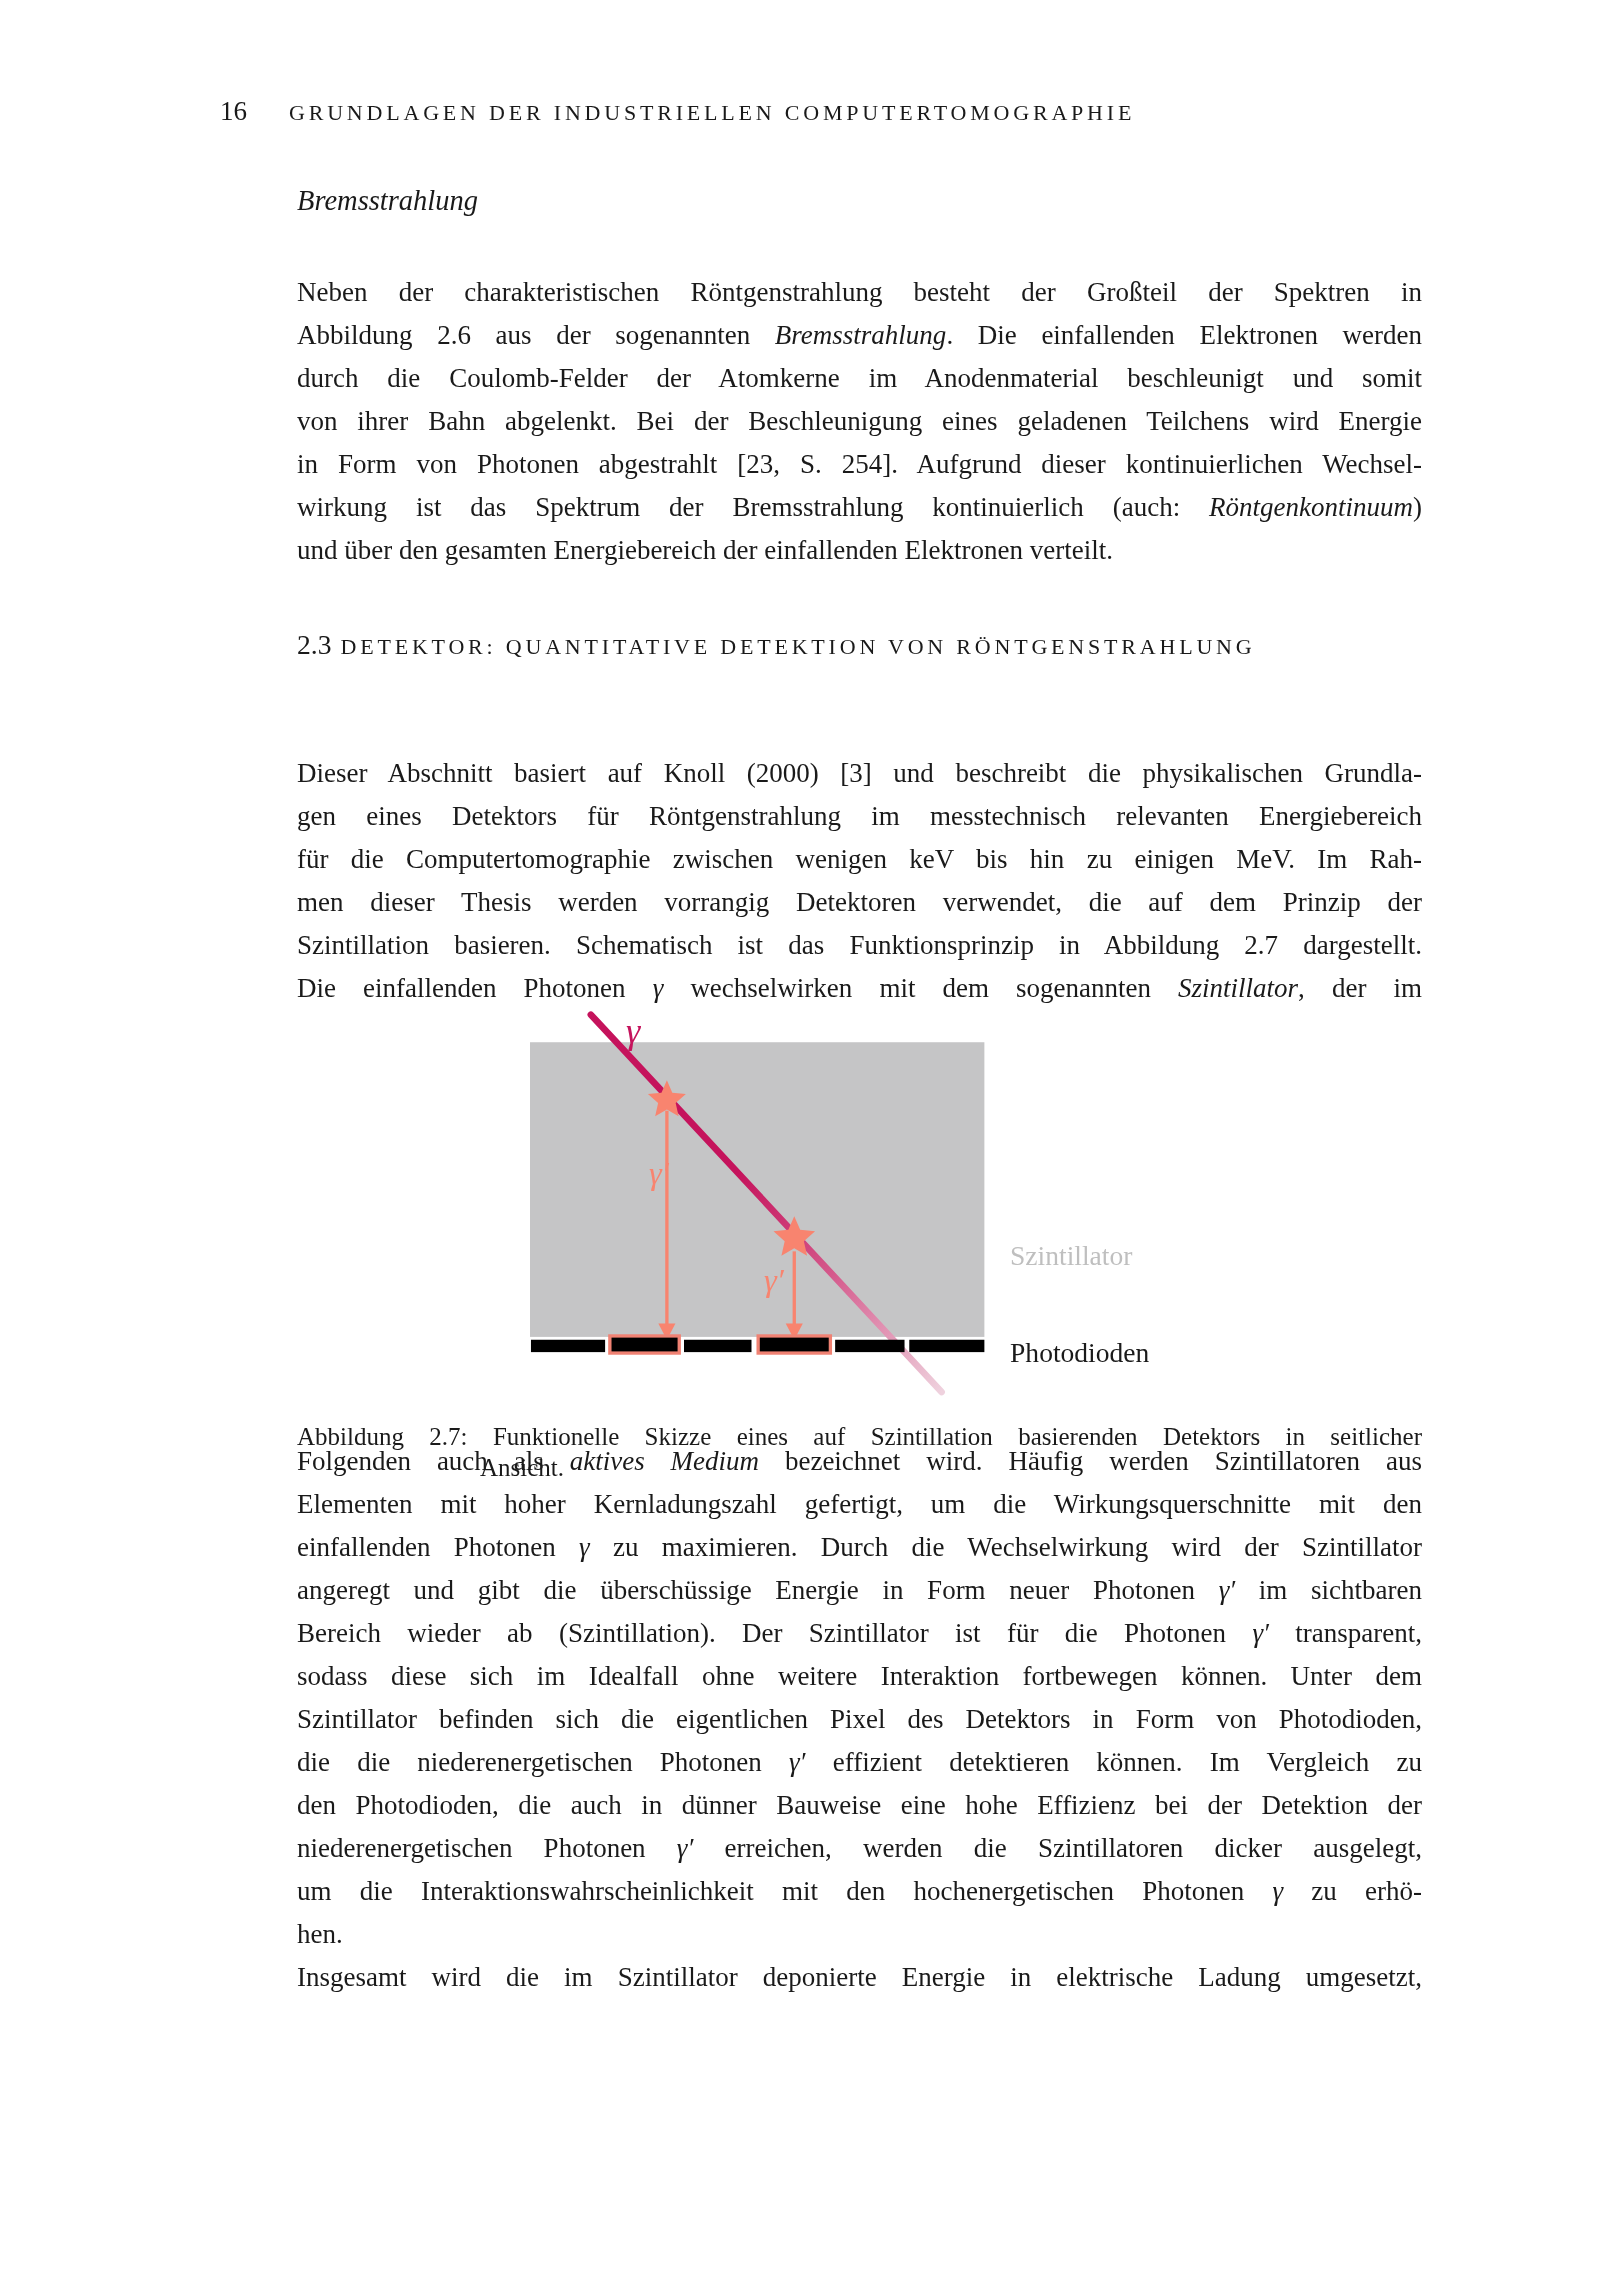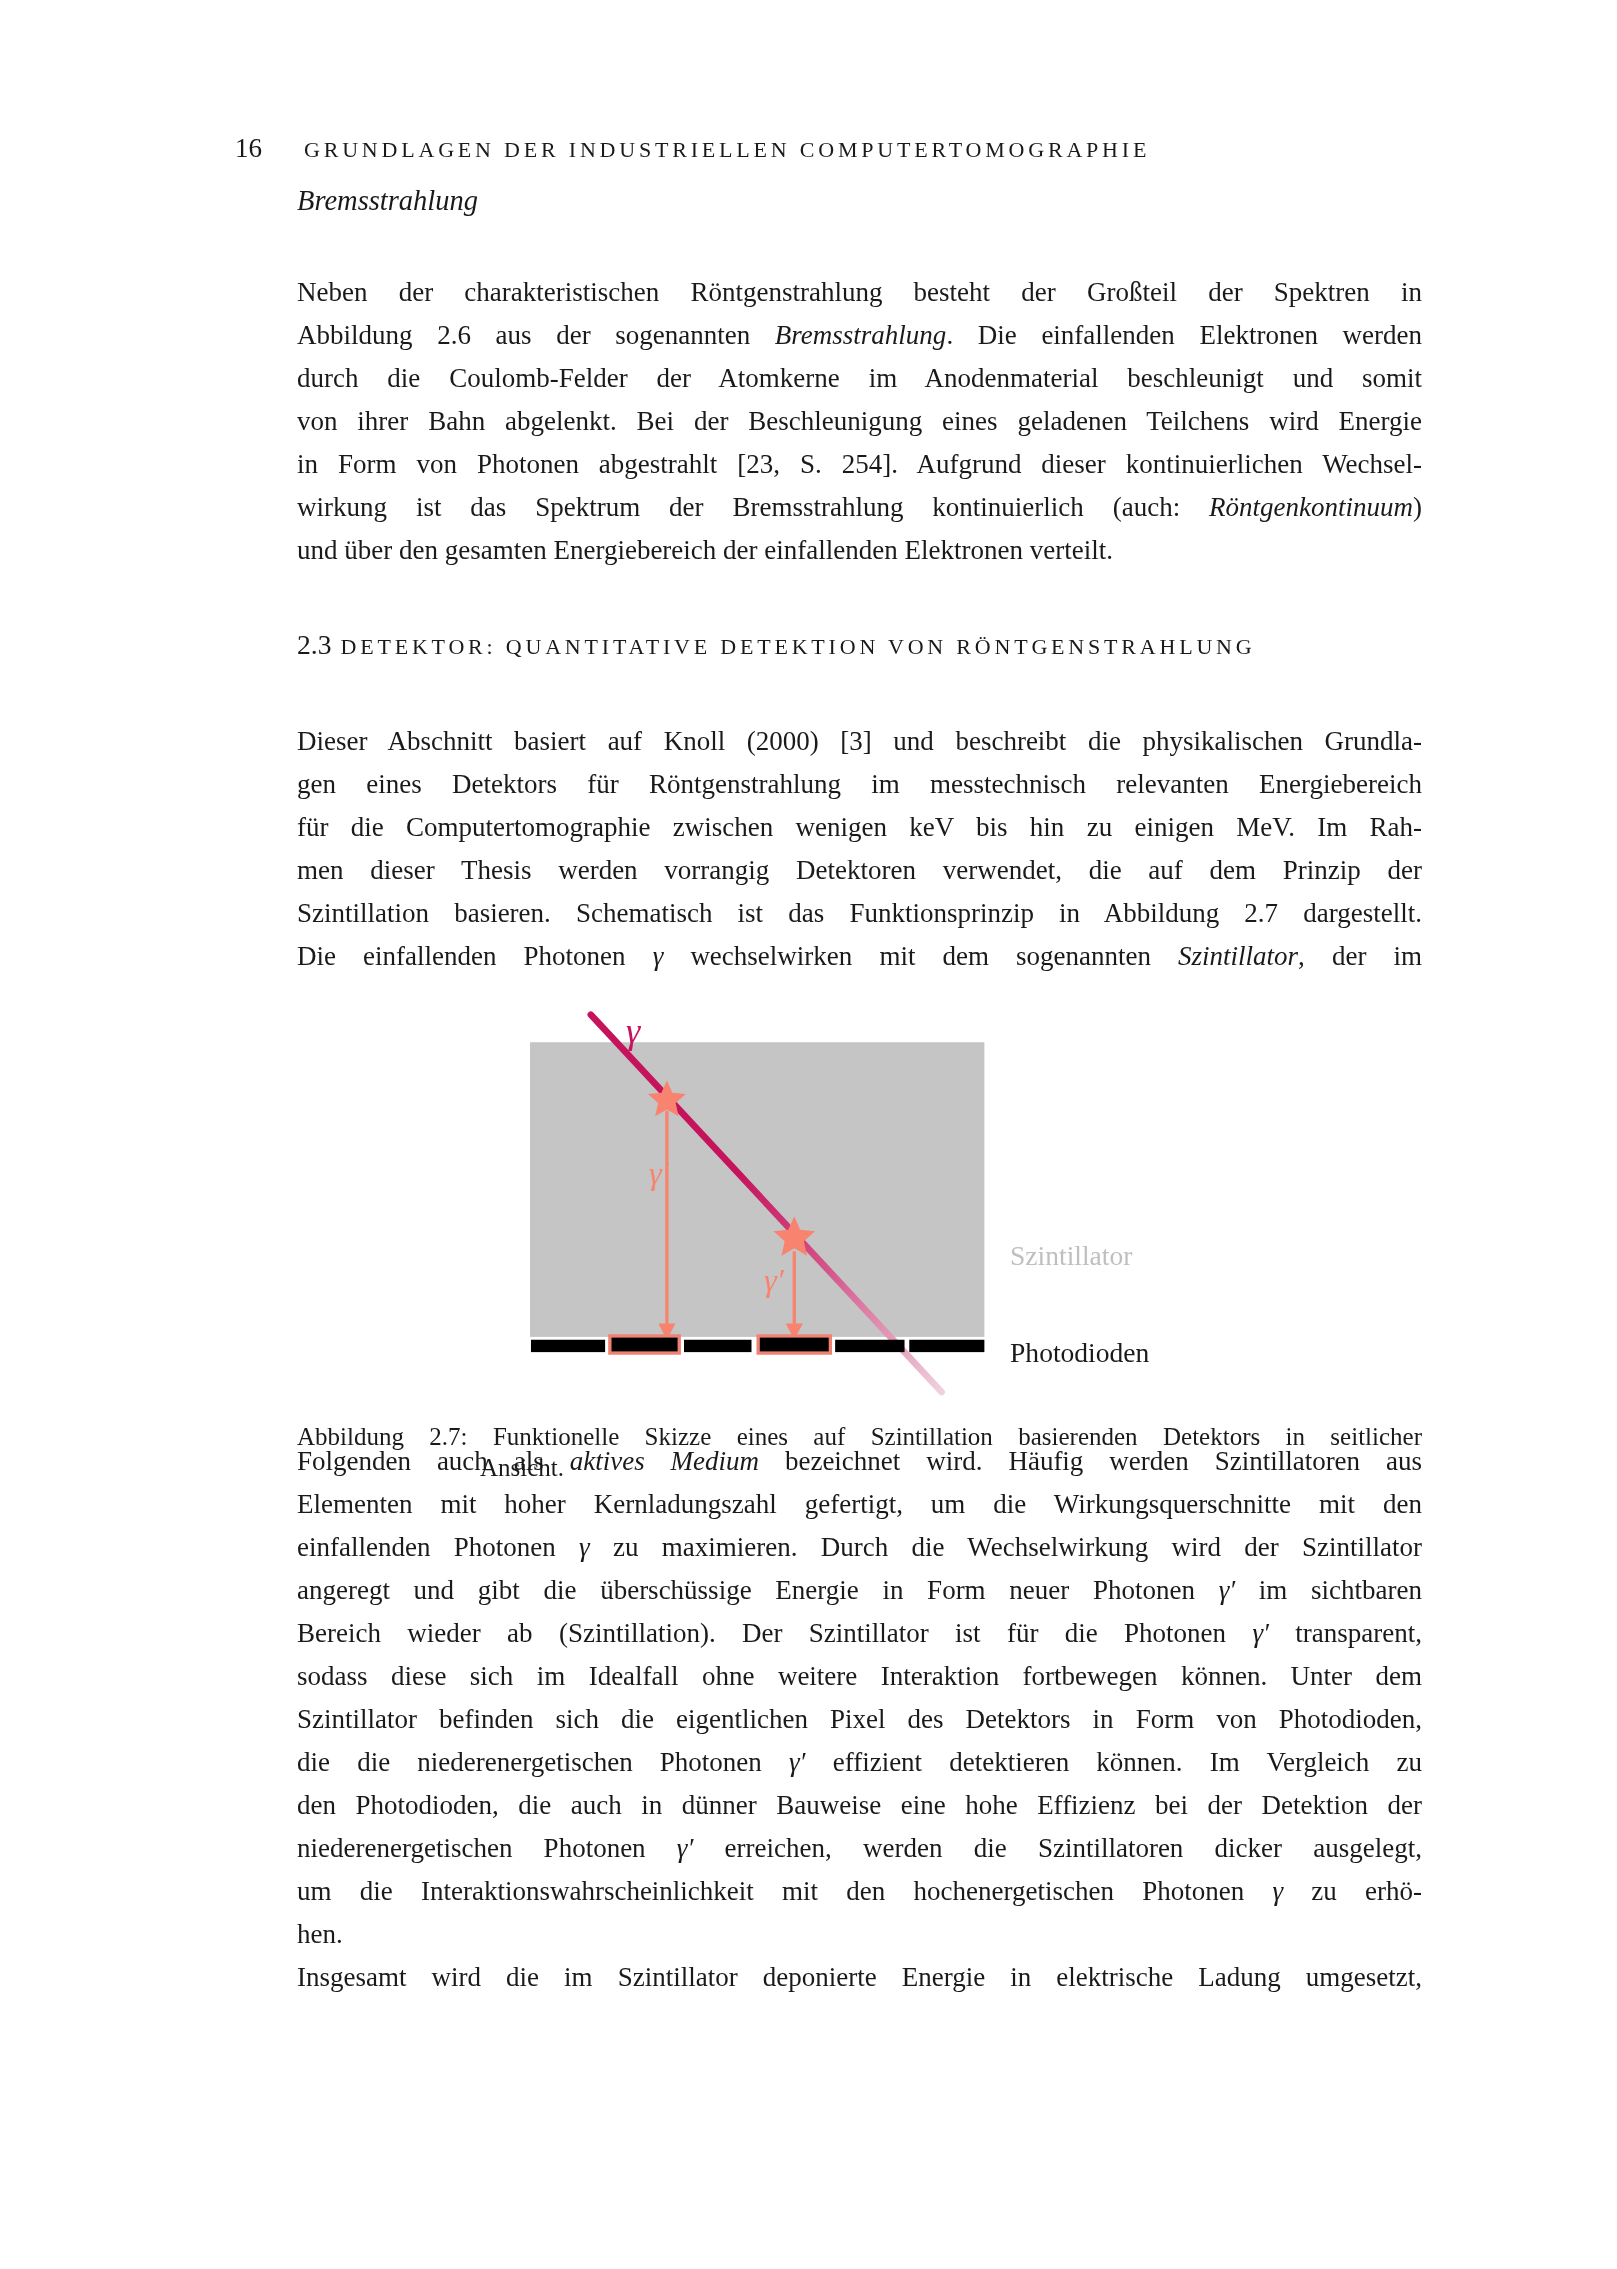--- a/index.html
+++ b/index.html
@@ -1,19 +1,19 @@
 <!DOCTYPE html>
 <html style="font-size:15px"><head>
 <meta charset="utf-8">
 <style>
   html,body{margin:0;padding:0;background:#ffffff;}
   .page{position:relative;width:1618px;height:2269px;background:#ffffff;
         font-family:"Liberation Serif",serif;color:#1a1a1a;overflow:hidden;}
 
-  .running-header{position:absolute;top:96px;left:235px;white-space:nowrap;margin-top:37px;}
+  .running-header{position:absolute;top:96px;left:220px;white-space:nowrap;}
   .pagenum{font-size:27px;}
   .rh-title{font-size:22px;letter-spacing:3.8px;margin-left:42px;}
 
   .subheading{position:absolute;top:185px;left:297px;font-style:italic;font-size:28.5px;}
 
   .para{position:absolute;left:297px;width:1125px;font-size:27px;}
   .tline{height:43px;line-height:43px;text-align:justify;text-align-last:justify;}
   .tline.ragged{text-align-last:left;}
   .tline i{font-style:italic;}
 
@@ -48,21 +48,21 @@
       <div class="tline">von ihrer Bahn abgelenkt. Bei der Beschleunigung eines geladenen Teilchens wird Energie</div>
       <div class="tline">in Form von Photonen abgestrahlt [23, S. 254]. Aufgrund dieser kontinuierlichen Wechsel-</div>
       <div class="tline">wirkung ist das Spektrum der Bremsstrahlung kontinuierlich (auch: <i>Röntgenkontinuum</i>)</div>
       <div class="tline ragged">und über den gesamten Energiebereich der einfallenden Elektronen verteilt.</div>
     </div>
 
   <div class="section-heading">
     <span class="sec-num">2.3</span><span class="sec-title">DETEKTOR: QUANTITATIVE DETEKTION VON RÖNTGENSTRAHLUNG</span>
   </div>
 
-  <div class="para" style="top:720px">
+  <div class="para" style="top:752px">
       <div class="tline">Dieser Abschnitt basiert auf Knoll (2000) [3] und beschreibt die physikalischen Grundla-</div>
       <div class="tline">gen eines Detektors für Röntgenstrahlung im messtechnisch relevanten Energiebereich</div>
       <div class="tline">für die Computertomographie zwischen wenigen keV bis hin zu einigen MeV. Im Rah-</div>
       <div class="tline">men dieser Thesis werden vorrangig Detektoren verwendet, die auf dem Prinzip der</div>
       <div class="tline">Szintillation basieren. Schematisch ist das Funktionsprinzip in Abbildung 2.7 dargestellt.</div>
       <div class="tline">Die einfallenden Photonen <i>γ</i> wechselwirken mit dem sogenannten <i>Szintillator</i>, der im</div>
     </div>
 
   <div class="figure-wrap">
     <svg width="1618" height="423" viewBox="0 0 1701 445">

